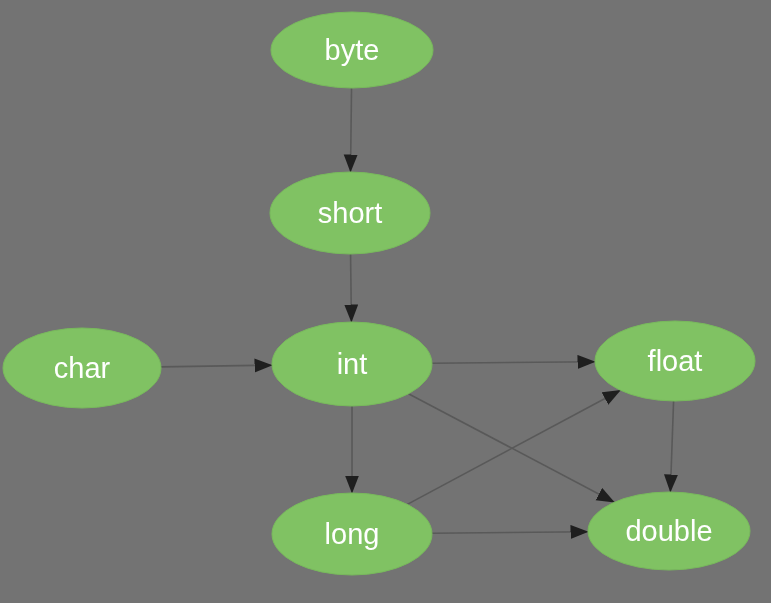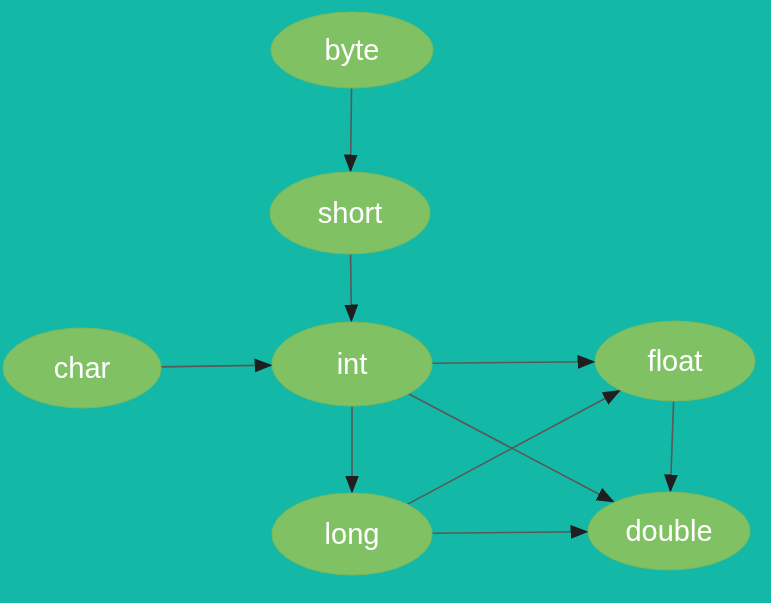--- a/index.html
+++ b/index.html
@@ -1,20 +1,20 @@
 <!DOCTYPE html>
 <html><head>
 <meta charset="utf-8">
 <style>
   html, body { margin: 0; padding: 0; background: #ffffff; }
   .stage {
     position: relative;
     width: 771px;
     height: 603px;
-    background: #14b8a6;
+    background: #737373;
     overflow: hidden;
   }
   svg text {
     font-family: "Liberation Sans", "DejaVu Sans", sans-serif;
     font-weight: 400;
   }
 </style>
 </head>
 <body>
 

